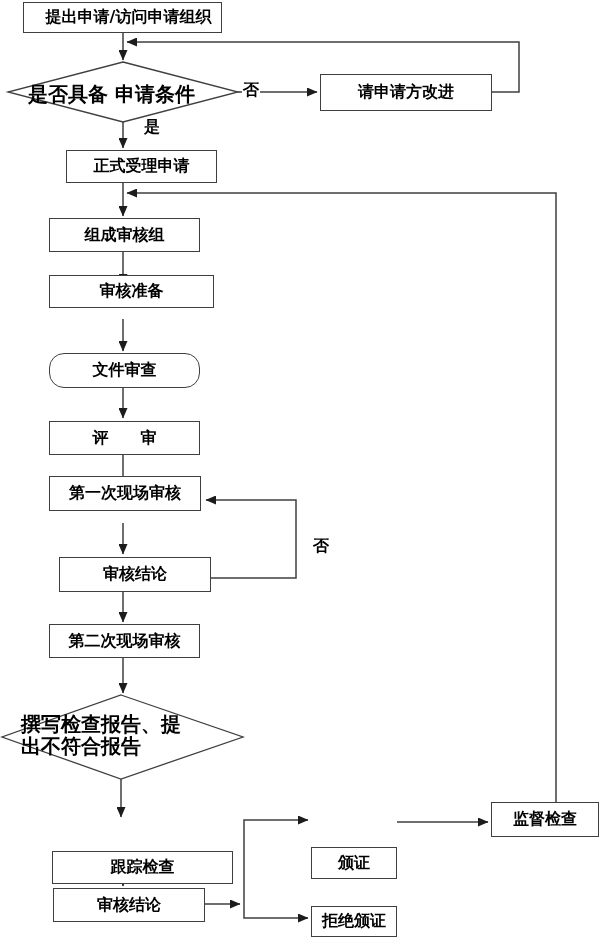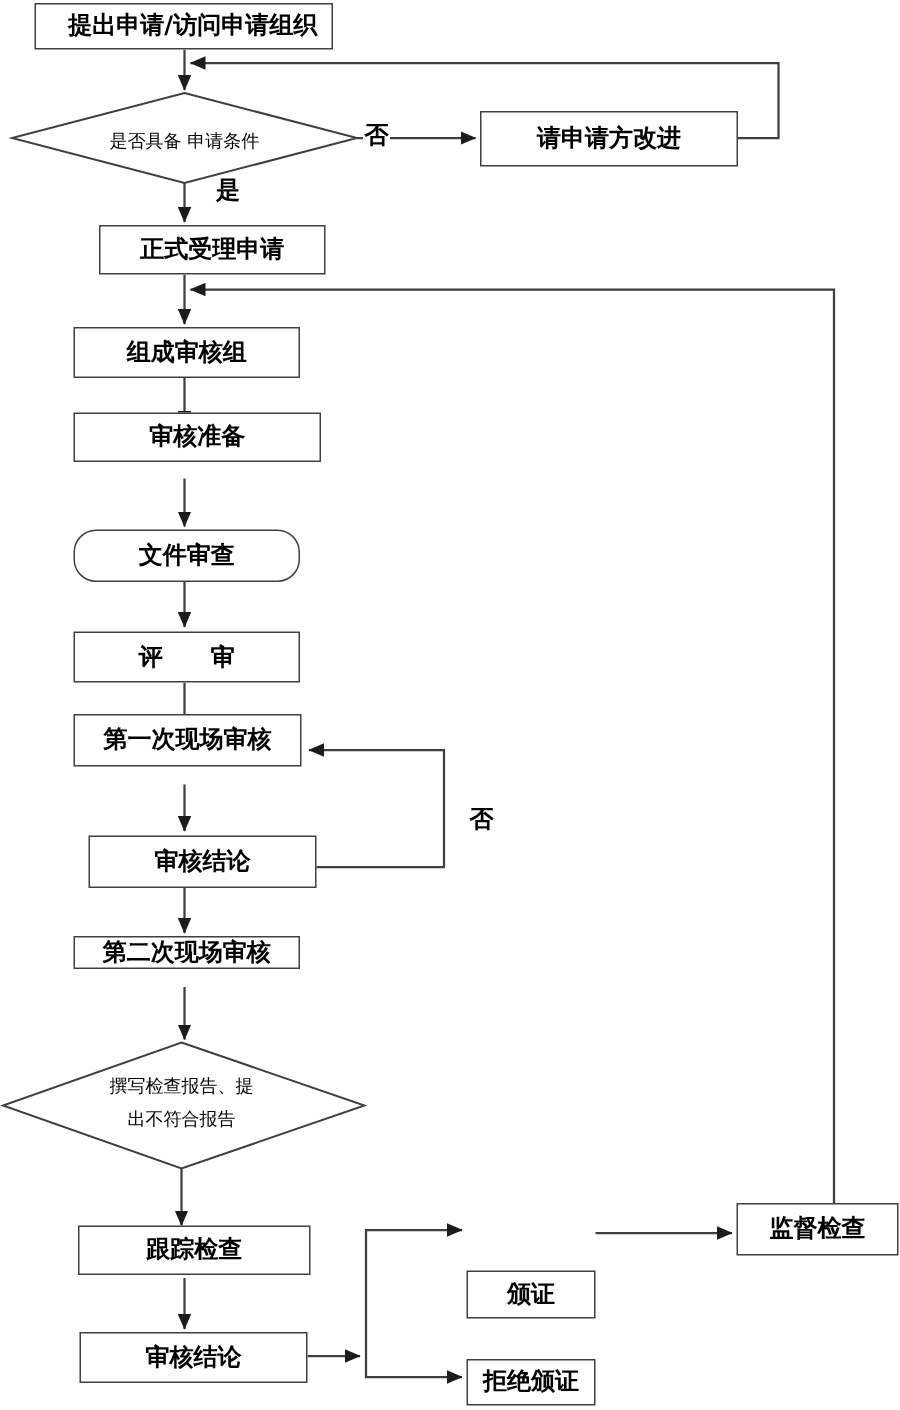--- a/index.html
+++ b/index.html
@@ -31,23 +31,22 @@
     display: flex;
     align-items: center;
     justify-content: center;
     font-size: 16px;
     font-weight: bold;
     white-space: nowrap;
   }
   .diamond-label {
     position: absolute;
     color: #000000;
-    font-size: 12px;
-    font-weight: normal;
-    text-align: center;
+    font-size: 20px;
+    font-weight: bold;
     line-height: 22px;
     white-space: pre-line;
   }
   .edge-label {
     position: absolute;
     color: #000000;
     font-size: 16px;
     font-weight: bold;
     background: #ffffff;
     padding: 0 1px;
@@ -102,23 +101,23 @@
   <div class="node" style="left:49px; top:275px; width:165px; height:33px;">审核准备</div>
 
   <div class="node" style="left:49px; top:353px; width:151px; height:35px;border-radius:15px;">文件审查</div>
 
   <div class="node" style="left:49px; top:421px; width:151px; height:34px;">评　　审</div>
 
   <div class="node" style="left:49px; top:476px; width:152px; height:35px;">第一次现场审核</div>
 
   <div class="node" style="left:49px; top:557px; width:152px; height:35px;margin-left:10px;">审核结论</div>
 
-  <div class="node" style="left:49px; top:624px; width:151px; height:22px;text-align:center;">第二次现场审核</div>
+  <div class="node" style="left:49px; top:624px; width:151px; height:34px;text-align:center;">第二次现场审核</div>
 
-  <div class="node" style="left:52px; top:817px; width:155px; height:33px;">跟踪检查</div>
+  <div class="node" style="left:52px; top:851px; width:181px; height:33px;">跟踪检查</div>
 
   <div class="node" style="left:53px; top:888px; width:152px; height:34px;">审核结论</div>
 
   <div class="node" style="left:311px; top:809px; width:86px; height:32px;margin-top:38px;">颁证</div>
 
   <div class="node" style="left:311px; top:906px; width:86px; height:31px;">拒绝颁证</div>
 
   <div class="node" style="left:491px; top:802px; width:108px; height:35px;">监督检查</div>
 
   <div class="diamond-label" style="left:28px; top:83px; width:190px;">是否具备 申请条件</div>

